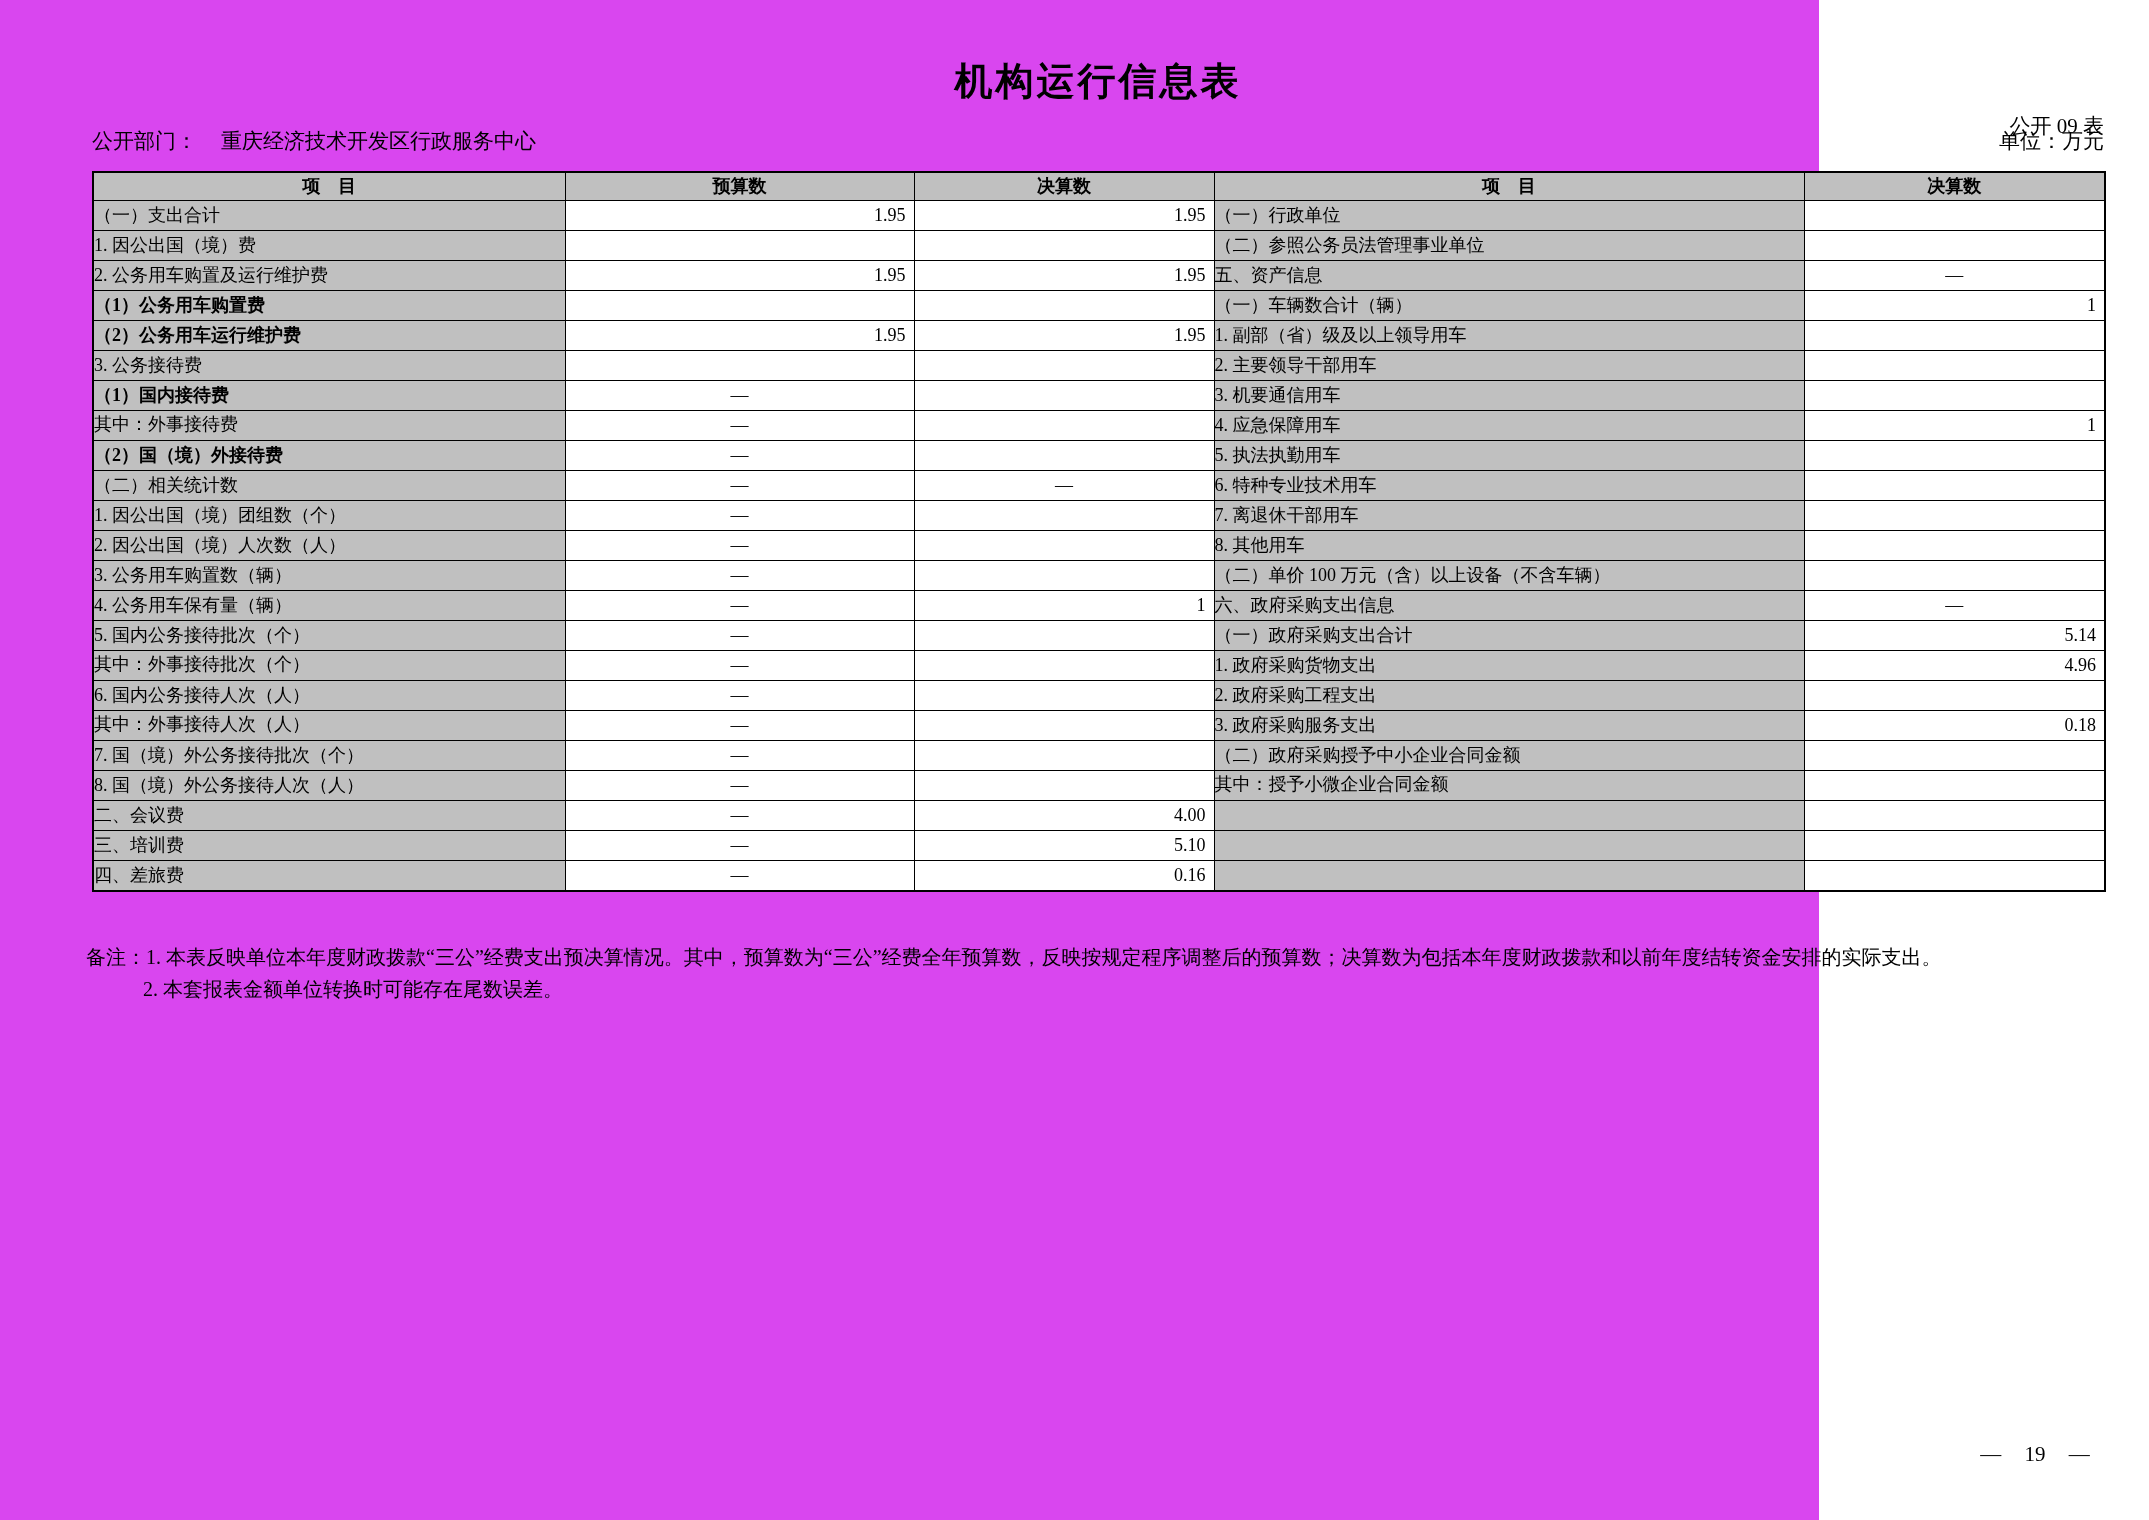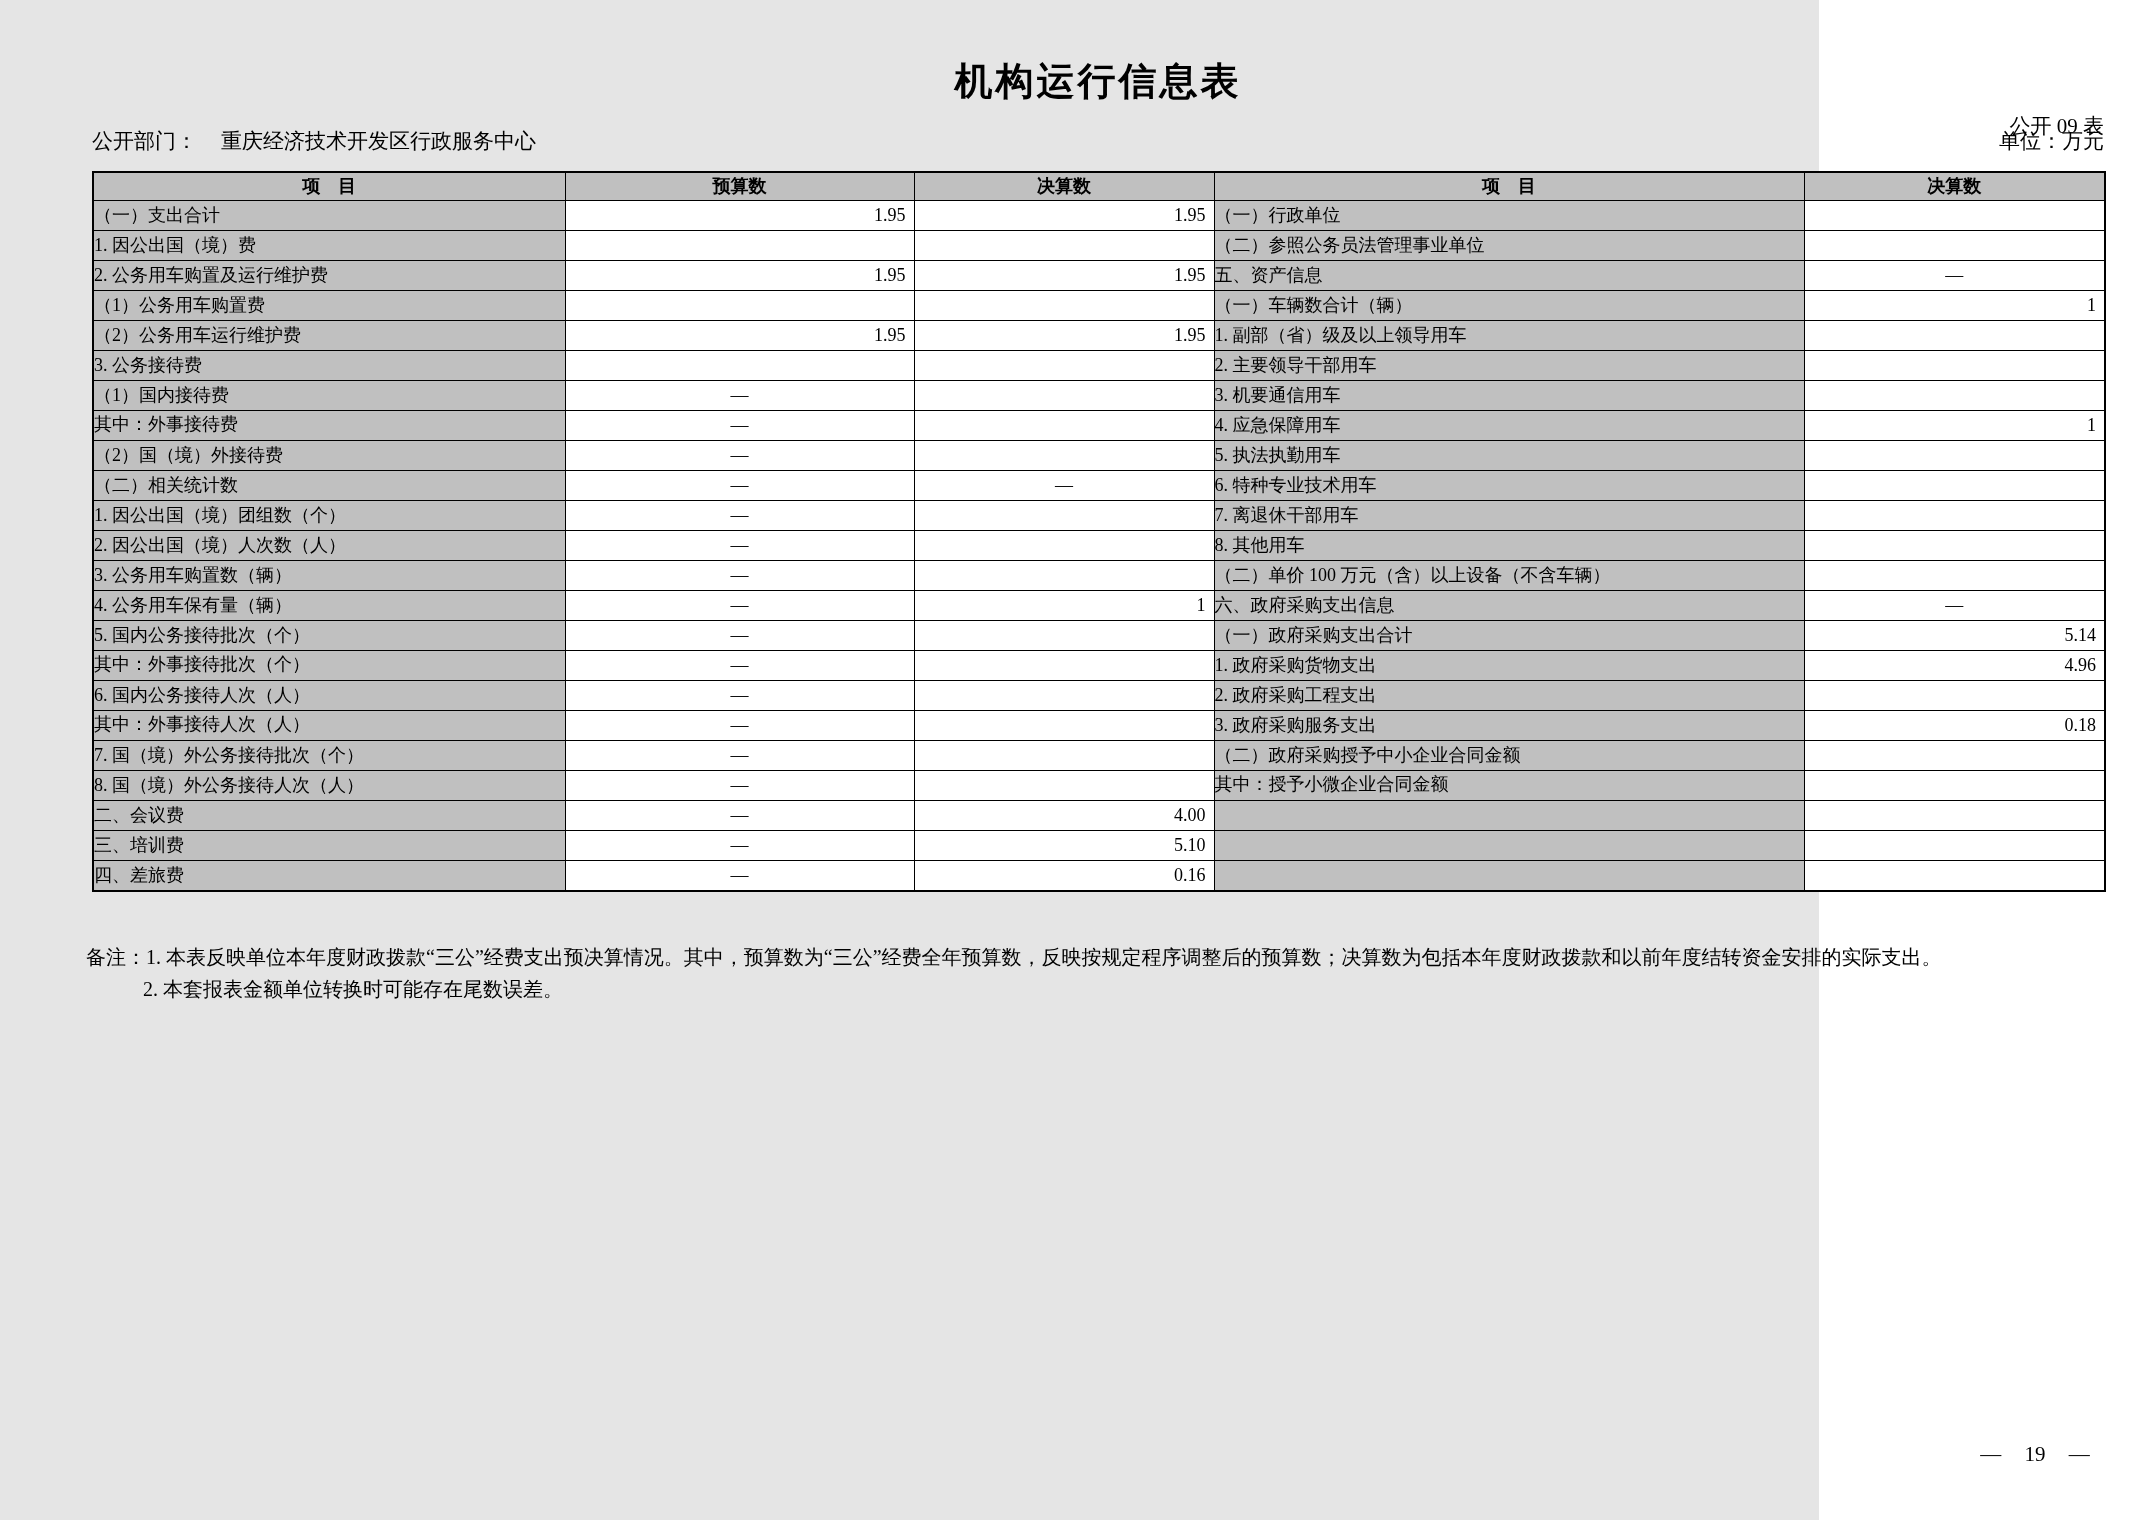--- a/index.html
+++ b/index.html
@@ -1,17 +1,17 @@
 <!DOCTYPE html>
 <html><head>
 <meta charset="utf-8">
 <style>
   html,body { margin:0; padding:0; background:#fff; }
   .page {
-    position:relative; width:1819px; height:1520px; background:#e5e5e5;
+    position:relative; width:1819px; height:1520px; background:#d946ef;
     font-family:"Liberation Serif", serif; color:#000;
   }
   .title {
     position:absolute; top:56px; left:92px; width:2012px;
     text-align:center; font-size:38px; font-weight:bold; letter-spacing:3px;
   }
   .table-code {
     position:absolute; top:112px; left:92px; width:2012px;
     text-align:right; font-size:21px;
   }
@@ -34,21 +34,21 @@
     background:#c0c0c0; font-weight:bold; height:27px;
   }
   .main-table td { height:29px; }
   .label-cell { background:#c0c0c0; text-align:left; }
   .value-cell { background:#ffffff; }
   .value-cell.right { text-align:right; padding-right:8px; }
   .value-cell.center { text-align:center; }
   .ind0 { padding-left:3px;  }
   .ind1 { padding-left:27px; }
   .ind2 { padding-left:61px; }
-  .ind3 { padding-left:73px; }
+  .ind3 { padding-left:73px;font-weight:bold; }
   .ind4 { padding-left:113px;font-family:Liberation Mono, monospace;}
   .notes {
     position:absolute; top:941px; left:86px; width:2040px;
     font-size:20px; line-height:1.6;
   }
   .note-line2 { padding-left:57px; }
   .page-number {
     position:absolute; top:1442px; left:1940px; width:190px;
     text-align:center; font-size:21px; word-spacing:18px;
   }

